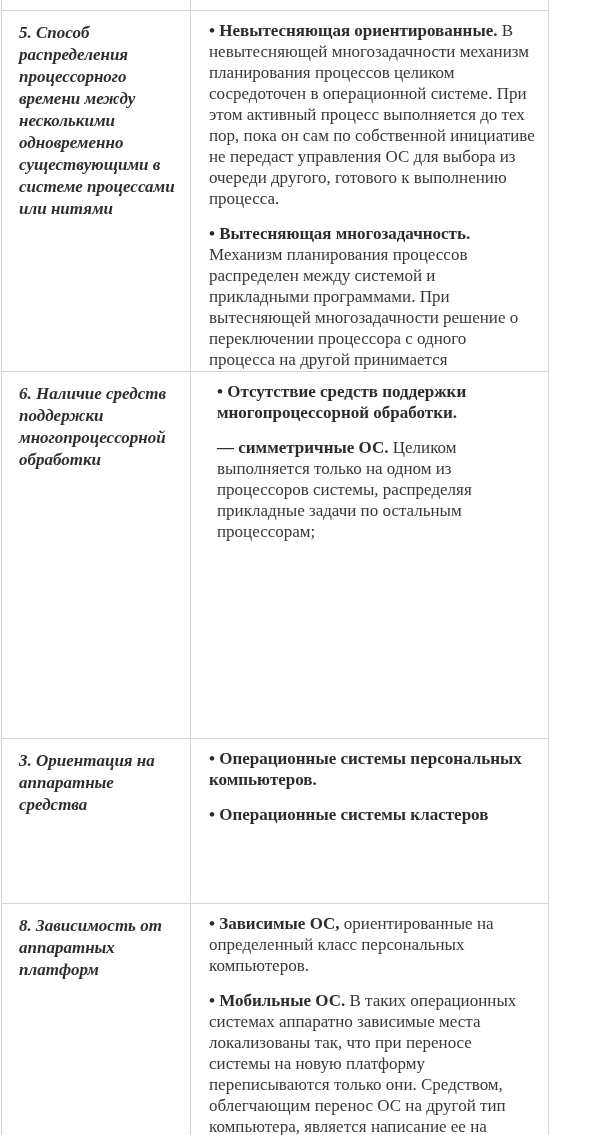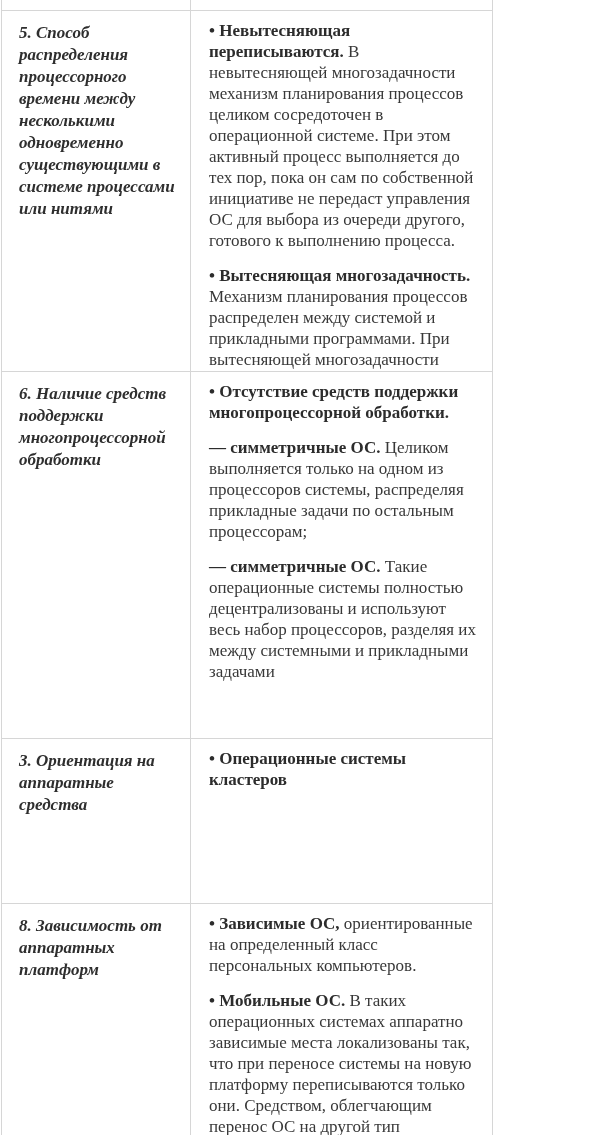--- a/index.html
+++ b/index.html
@@ -12,37 +12,37 @@
     overflow: hidden;
     background: #ffffff;
     font-family: "Liberation Serif", "DejaVu Serif", serif;
     color: #323232;
     position: relative;
   }
   .table {
     position: absolute;
     left: 1px;
     top: 0;
-    width: 492px;
+    width: 548px;
     box-sizing: border-box;
     border-left: 1px solid #d6d6d6;
     border-right: 1px solid #d6d6d6;
   }
   .row {
     display: flex;
     box-sizing: border-box;
     border-top: 1px solid #d6d6d6;
     overflow: hidden;
   }
   .row.spacer {
     border-top: none;
     height: 10px;
   }
   .row.r5 { height: 361px; }
-  .row.r6 { height: 367px; }
+  .row.r6 { height: 367px; gap: 8px; }
   .row.r7 { height: 165px; }
   .row.r8 { height: 232px; }
   .cell-left {
     flex: 0 0 189px;
     width: 189px;
     box-sizing: border-box;
     border-right: 1px solid #d6d6d6;
     padding: 11px 8px 10px 17px;
     overflow: hidden;
   }
@@ -82,21 +82,21 @@
     <div class="cell-right"></div>
   </div>
 
   <div class="row r5">
     <div class="cell-left">
       <p class="crit">5. Способ распределения процессорного времени между несколькими одновременно существующими в системе процессами или нитями</p>
     </div>
     <div class="cell-right">
       <p class="para">
         <span class="mk">•</span>
-        <span class="b">Невытесняющая переписываются.</span>
+        <span class="b">Невытесняющая ориентированные.</span>
         <span>В невытесняющей многозадачности механизм планирования процессов целиком сосредоточен в операционной системе. При этом активный процесс выполняется до тех пор, пока он сам по собственной инициативе не передаст управления ОС для выбора из очереди другого, готового к выполнению процесса.</span>
       </p>
       <p class="para">
         <span class="mk">•</span>
         <span class="b">Вытесняющая многозадачность.</span>
         <span>Механизм планирования процессов распределен между системой и прикладными программами. При вытесняющей многозадачности решение о переключении процессора с одного процесса на другой принимается операционной системой, а не самим активным процессом</span>
       </p>
     </div>
   </div>
 
@@ -108,33 +108,33 @@
       <p class="para">
         <span class="mk">•</span>
         <span class="b">Отсутствие средств поддержки многопроцессорной обработки.</span>
         <span></span>
       </p>
       <p class="para">
         <span class="mk">—</span>
         <span class="b">симметричные ОС.</span>
         <span>Целиком выполняется только на одном из процессоров системы, распределяя прикладные задачи по остальным процессорам;</span>
       </p>
-      <p class="para">
-        <span class="mk">—</span>
-        <span class="b">симметричные ОС.</span>
-        <span>Такие операционные системы полностью децентрализованы и используют весь набор процессоров, разделяя их между системными и прикладными задачами</span>
-      </p>
     </div>
   </div>
 
   <div class="row r7">
     <div class="cell-left">
       <p class="crit">3. Ориентация на аппаратные средства</p>
     </div>
     <div class="cell-right">
+      <p class="para">
+        <span class="mk">•</span>
+        <span class="b">Операционные системы персональных компьютеров.</span>
+        <span></span>
+      </p>
       <p class="para">
         <span class="mk">•</span>
         <span class="b">Операционные системы кластеров</span>
         <span></span>
       </p>
     </div>
   </div>
 
   <div class="row r8">
     <div class="cell-left">

